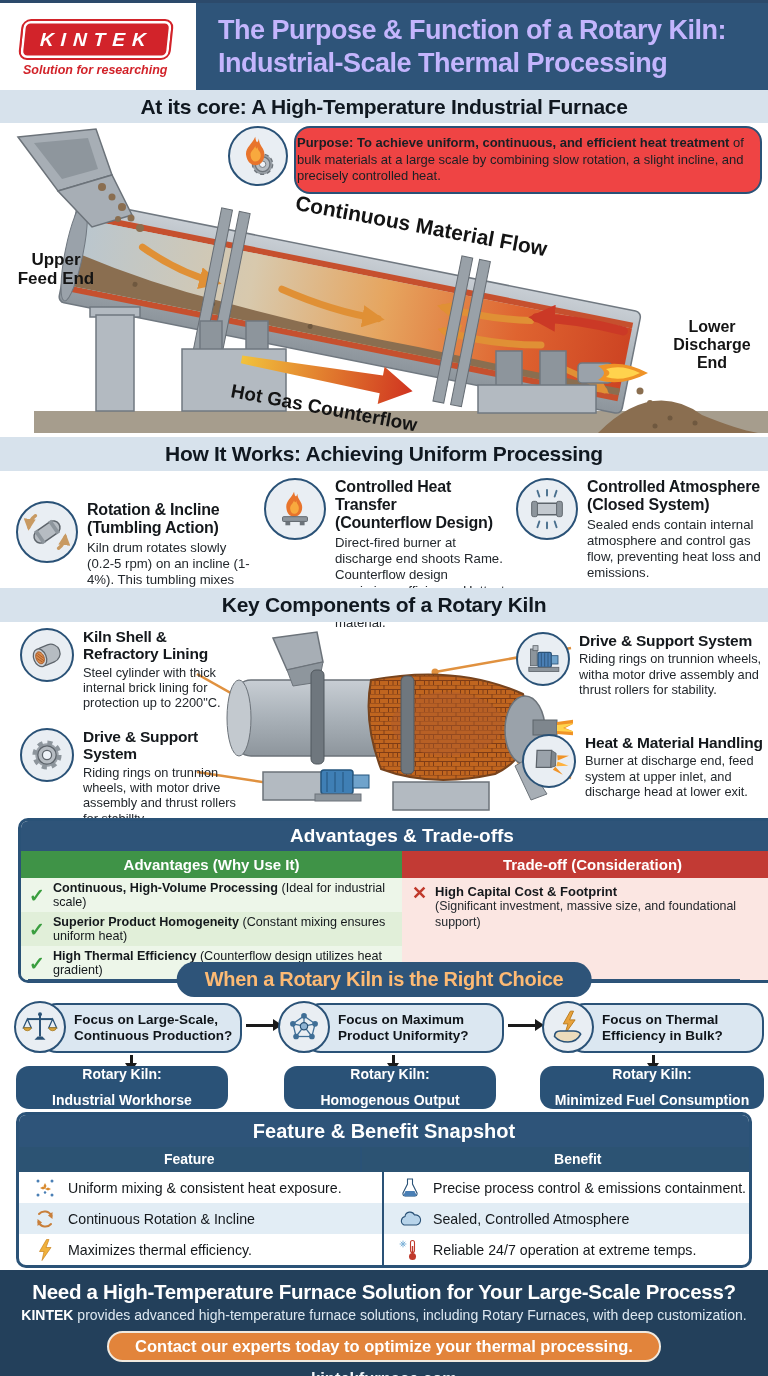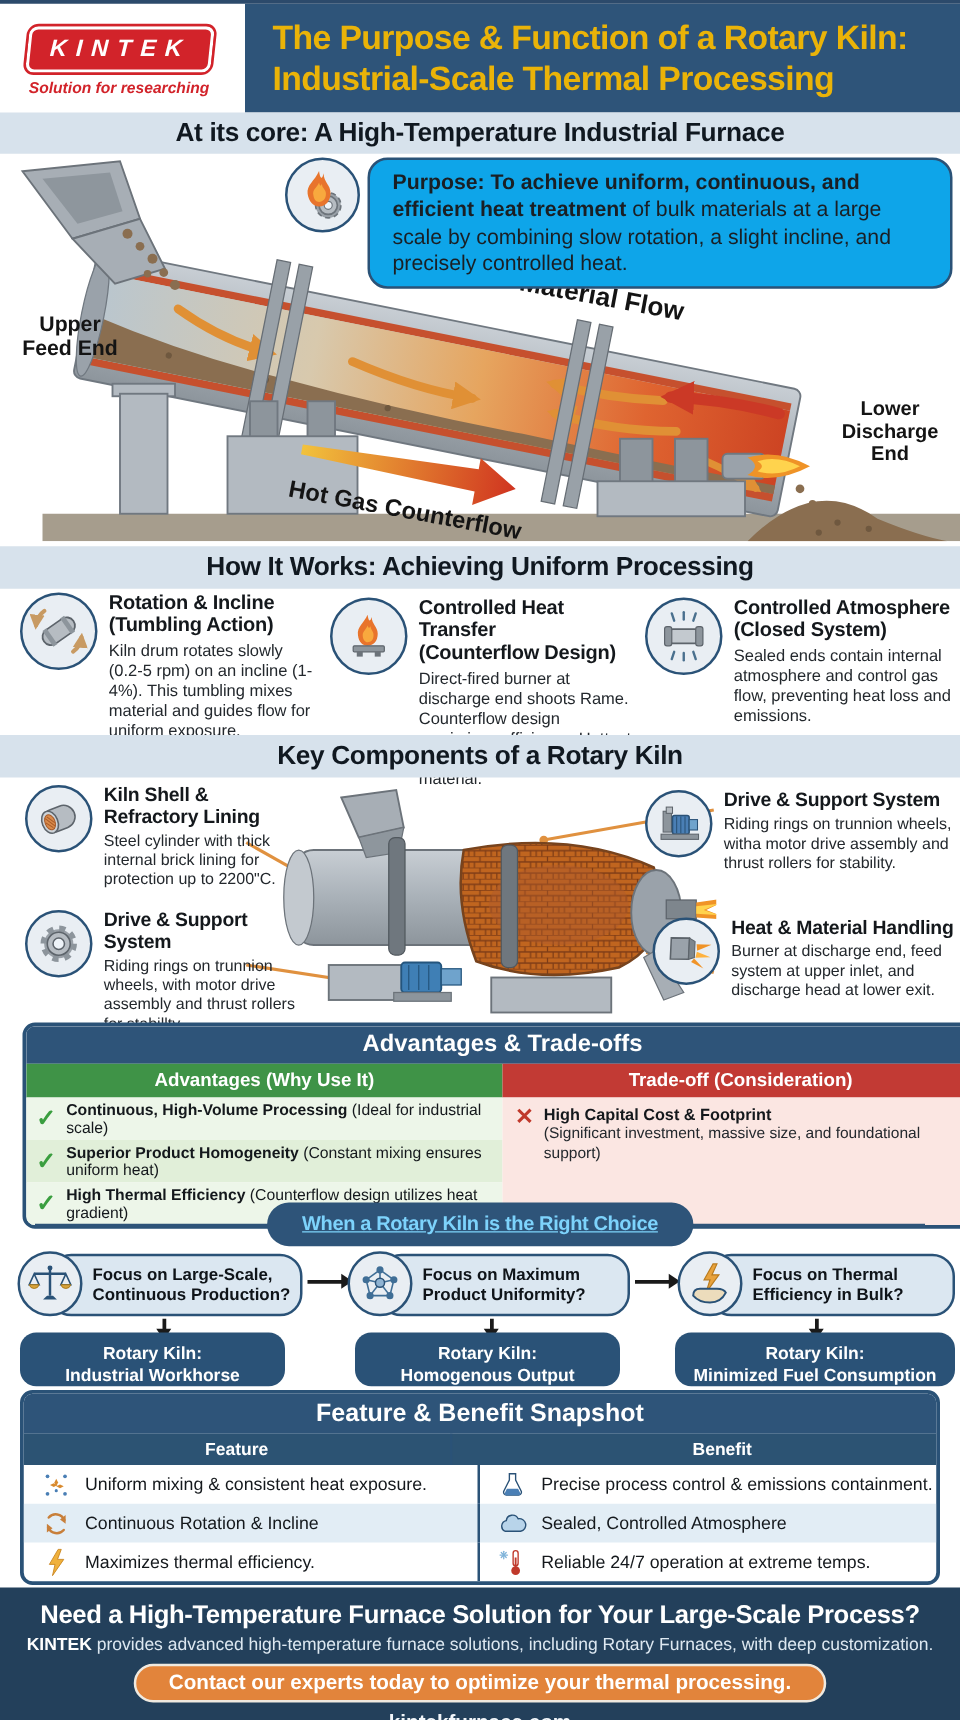--- a/index.html
+++ b/index.html
@@ -9,38 +9,38 @@
 
   
   .header{position:absolute;top:3px;left:0;width:768px;height:87px;display:flex;}
   .logo-block{width:196px;background:#fff;position:relative;}
   .logo-box{position:absolute;left:22px;top:18px;width:148px;height:37px;background:#d2232a;
             border-radius:7px;transform:skewX(-6deg);box-shadow:inset 0 0 0 2.5px #fff,0 0 0 2px #d2232a;
             display:flex;align-items:center;justify-content:center;}
   .logo-text{color:#fff;font-weight:bold;font-style:italic;font-size:19px;letter-spacing:7px;transform:skewX(3deg);}
   .tagline{position:absolute;left:23px;top:60px;width:160px;color:#d2232a;font-weight:bold;
            font-style:italic;font-size:12.5px;}
-  .title-block{flex:1;background:#2e5479;color:#eab308;padding:11px 0 0 22px;}
+  .title-block{flex:1;background:#2e5479;color:#c4b5fd;padding:11px 0 0 22px;}
   .title-block div{font-size:27px;font-weight:bold;line-height:1.22;letter-spacing:-0.5px;}
 
   .band{position:absolute;left:0;width:768px;background:#d7e2ec;color:#101820;text-align:center;
         font-weight:bold;letter-spacing:-0.3px;}
   .band1{top:90px;height:33px;line-height:33px;font-size:21px;}
   .band2{top:437px;height:34px;line-height:34px;font-size:21px;}
   .band3{top:588px;height:34px;line-height:34px;font-size:21px;}
 
   
   .hero{position:absolute;top:123px;left:0;width:768px;height:310px;}
   .hero-svg{position:absolute;top:0;left:0;}
   .purpose-row{position:absolute;left:228px;top:3px;width:534px;display:flex;align-items:flex-start;gap:6px;z-index:5;}
   .circ{border-radius:50%;background:#e9eef3;border:2.5px solid #2a5277;display:flex;align-items:center;
         justify-content:center;flex:none;box-sizing:border-box;}
   .purpose-icon{width:60px;height:60px;}
-  .purpose-box{flex:1;background:#0ea5e9;border:2px solid #2a5277;border-radius:16px;padding:7px 18px;
-               font-size:17px;line-height:1.28;color:#1a1f24;}
+  .purpose-box{flex:1;background:#ef4444;border:2px solid #2a5277;border-radius:16px;padding:7px 1px;
+               font-size:13px;line-height:1.28;color:#1a1f24;}
 
   
   .how-col{position:absolute;display:flex;gap:9px;align-items:flex-start;}
   .how-icon{width:62px;height:62px;}
   .how-title{font-size:16px;font-weight:bold;line-height:1.12;color:#14181c;letter-spacing:-0.2px;}
   .how-body{font-size:13.2px;line-height:1.22;color:#23282d;margin-top:3px;}
 
   
   .comp{position:absolute;top:622px;left:0;width:768px;height:196px;border-radius:13px;}
   .comp-block{position:absolute;display:flex;gap:9px;align-items:flex-start;}
@@ -64,36 +64,36 @@
   .check{color:#3a9e3f;font-size:19px;font-weight:bold;line-height:1;}
   .adv-right{width:50%;background:#fbe6e2;padding:6px 10px;display:flex;gap:8px;box-sizing:border-box;}
   .cross{color:#c0392b;font-size:18px;font-weight:bold;line-height:1;}
   .tr-bold{font-weight:bold;font-size:13px;color:#14181c;}
   .tr-note{font-size:12.4px;color:#23282d;line-height:1.25;}
 
   
   .choice{position:absolute;top:962px;left:0;width:768px;height:148px;}
   .choice-rule{position:absolute;top:17px;left:28px;right:28px;height:3px;background:#2e5479;}
   .choice-title{position:absolute;top:0;left:50%;transform:translateX(-50%);height:35px;line-height:35px;
-                padding:0 28px;background:#2e5479;color:#7dd3fc;font-weight:bold;font-size:16px;border-radius:18px;
-                white-space:nowrap;letter-spacing:-0.3px;text-decoration:underline;}
+                padding:0 28px;background:#2e5479;color:#fdba74;font-weight:bold;font-size:20px;border-radius:18px;
+                white-space:nowrap;letter-spacing:-0.3px;}
   .qgroup{position:absolute;top:41px;}
   .qicon{position:absolute;left:0;top:-2px;width:52px;height:52px;z-index:2;}
   .qbox{margin-left:25px;padding-left:33px;padding-right:6px;height:50px;background:#dbe7f1;
         border:2px solid #2a5277;border-radius:18px;display:flex;flex-direction:column;justify-content:center;
         font-weight:bold;font-size:13.5px;line-height:1.18;color:#0f1419;box-sizing:border-box;}
   .harrow{position:absolute;top:62px;height:3px;background:#1a1a1a;}
   .harrow::after{content:"";position:absolute;right:-8px;top:-5px;border-left:9px solid #1a1a1a;
                  border-top:6.5px solid transparent;border-bottom:6.5px solid transparent;}
   .varrow{position:absolute;width:3px;background:#1a1a1a;}
   .varrow::after{content:"";position:absolute;bottom:-8px;left:-5px;border-top:9px solid #1a1a1a;
                  border-left:6.5px solid transparent;border-right:6.5px solid transparent;}
   .rpill{position:absolute;top:104px;height:43px;background:#2a5277;border-radius:13px;color:#fff;
          font-weight:bold;font-size:14px;line-height:1.25;display:flex;flex-direction:column;
-         align-items:center;justify-content:flex-end;text-align:center;}
+         align-items:center;justify-content:space-between;text-align:center;}
 
   
   .snap{position:absolute;left:16px;top:1112px;width:736px;border:3px solid #2a5277;border-radius:10px;
         overflow:hidden;background:#fff;box-sizing:border-box;}
   .snap-title{height:32px;line-height:32px;background:#2e5479;color:#fff;font-weight:bold;font-size:20px;text-align:center;}
   .snap-heads{display:flex;background:#2c5373;height:25px;line-height:25px;gap:45px;}
   .snap-heads div{width:50%;text-align:center;color:#fff;font-weight:bold;font-size:14px;}
   .snap-row{display:flex;height:31px;}
   .snap-row:nth-child(even){background:#e2edf5;}
   .snap-cell{width:50%;display:flex;align-items:center;gap:11px;padding-left:14px;box-sizing:border-box;
@@ -261,21 +261,21 @@
         </svg>
       </div>
       <div class="purpose-box">
         <b>Purpose: To achieve uniform, continuous, and efficient heat treatment</b><span> of bulk materials at a large scale by combining slow rotation, a slight incline, and precisely controlled heat.</span>
       </div>
     </div>
   </div>
 
   <div class="band band2">How It Works: Achieving Uniform Processing</div>
 
-  <div class="how-col" style="left:16px;top:474px;width:240px;">
+  <div class="how-col" style="left:16px;top:501px;width:240px;">
     <div class="circ how-icon">
       <svg width="46" height="46" viewBox="0 0 48 48">
         <g transform="rotate(-35 24 24)">
           <rect x="9" y="17" width="30" height="14" rx="7" fill="#b6bcc2" stroke="#5d646b" stroke-width="1.5"></rect>
           <rect x="13" y="16" width="4" height="16" fill="#8d959c"></rect>
             <rect x="31" y="16" width="4" height="16" fill="#8d959c"></rect>
         </g>
         <path d="M12 7 A17 17 0 0 0 5 19" fill="none" stroke="#c89a62" stroke-width="3.5" stroke-linecap="round" marker-end="url(#mt)"></path>
         <path d="M36 41 A17 17 0 0 0 43 29" fill="none" stroke="#c89a62" stroke-width="3.5" stroke-linecap="round" marker-end="url(#mt)"></path>
       </svg>

